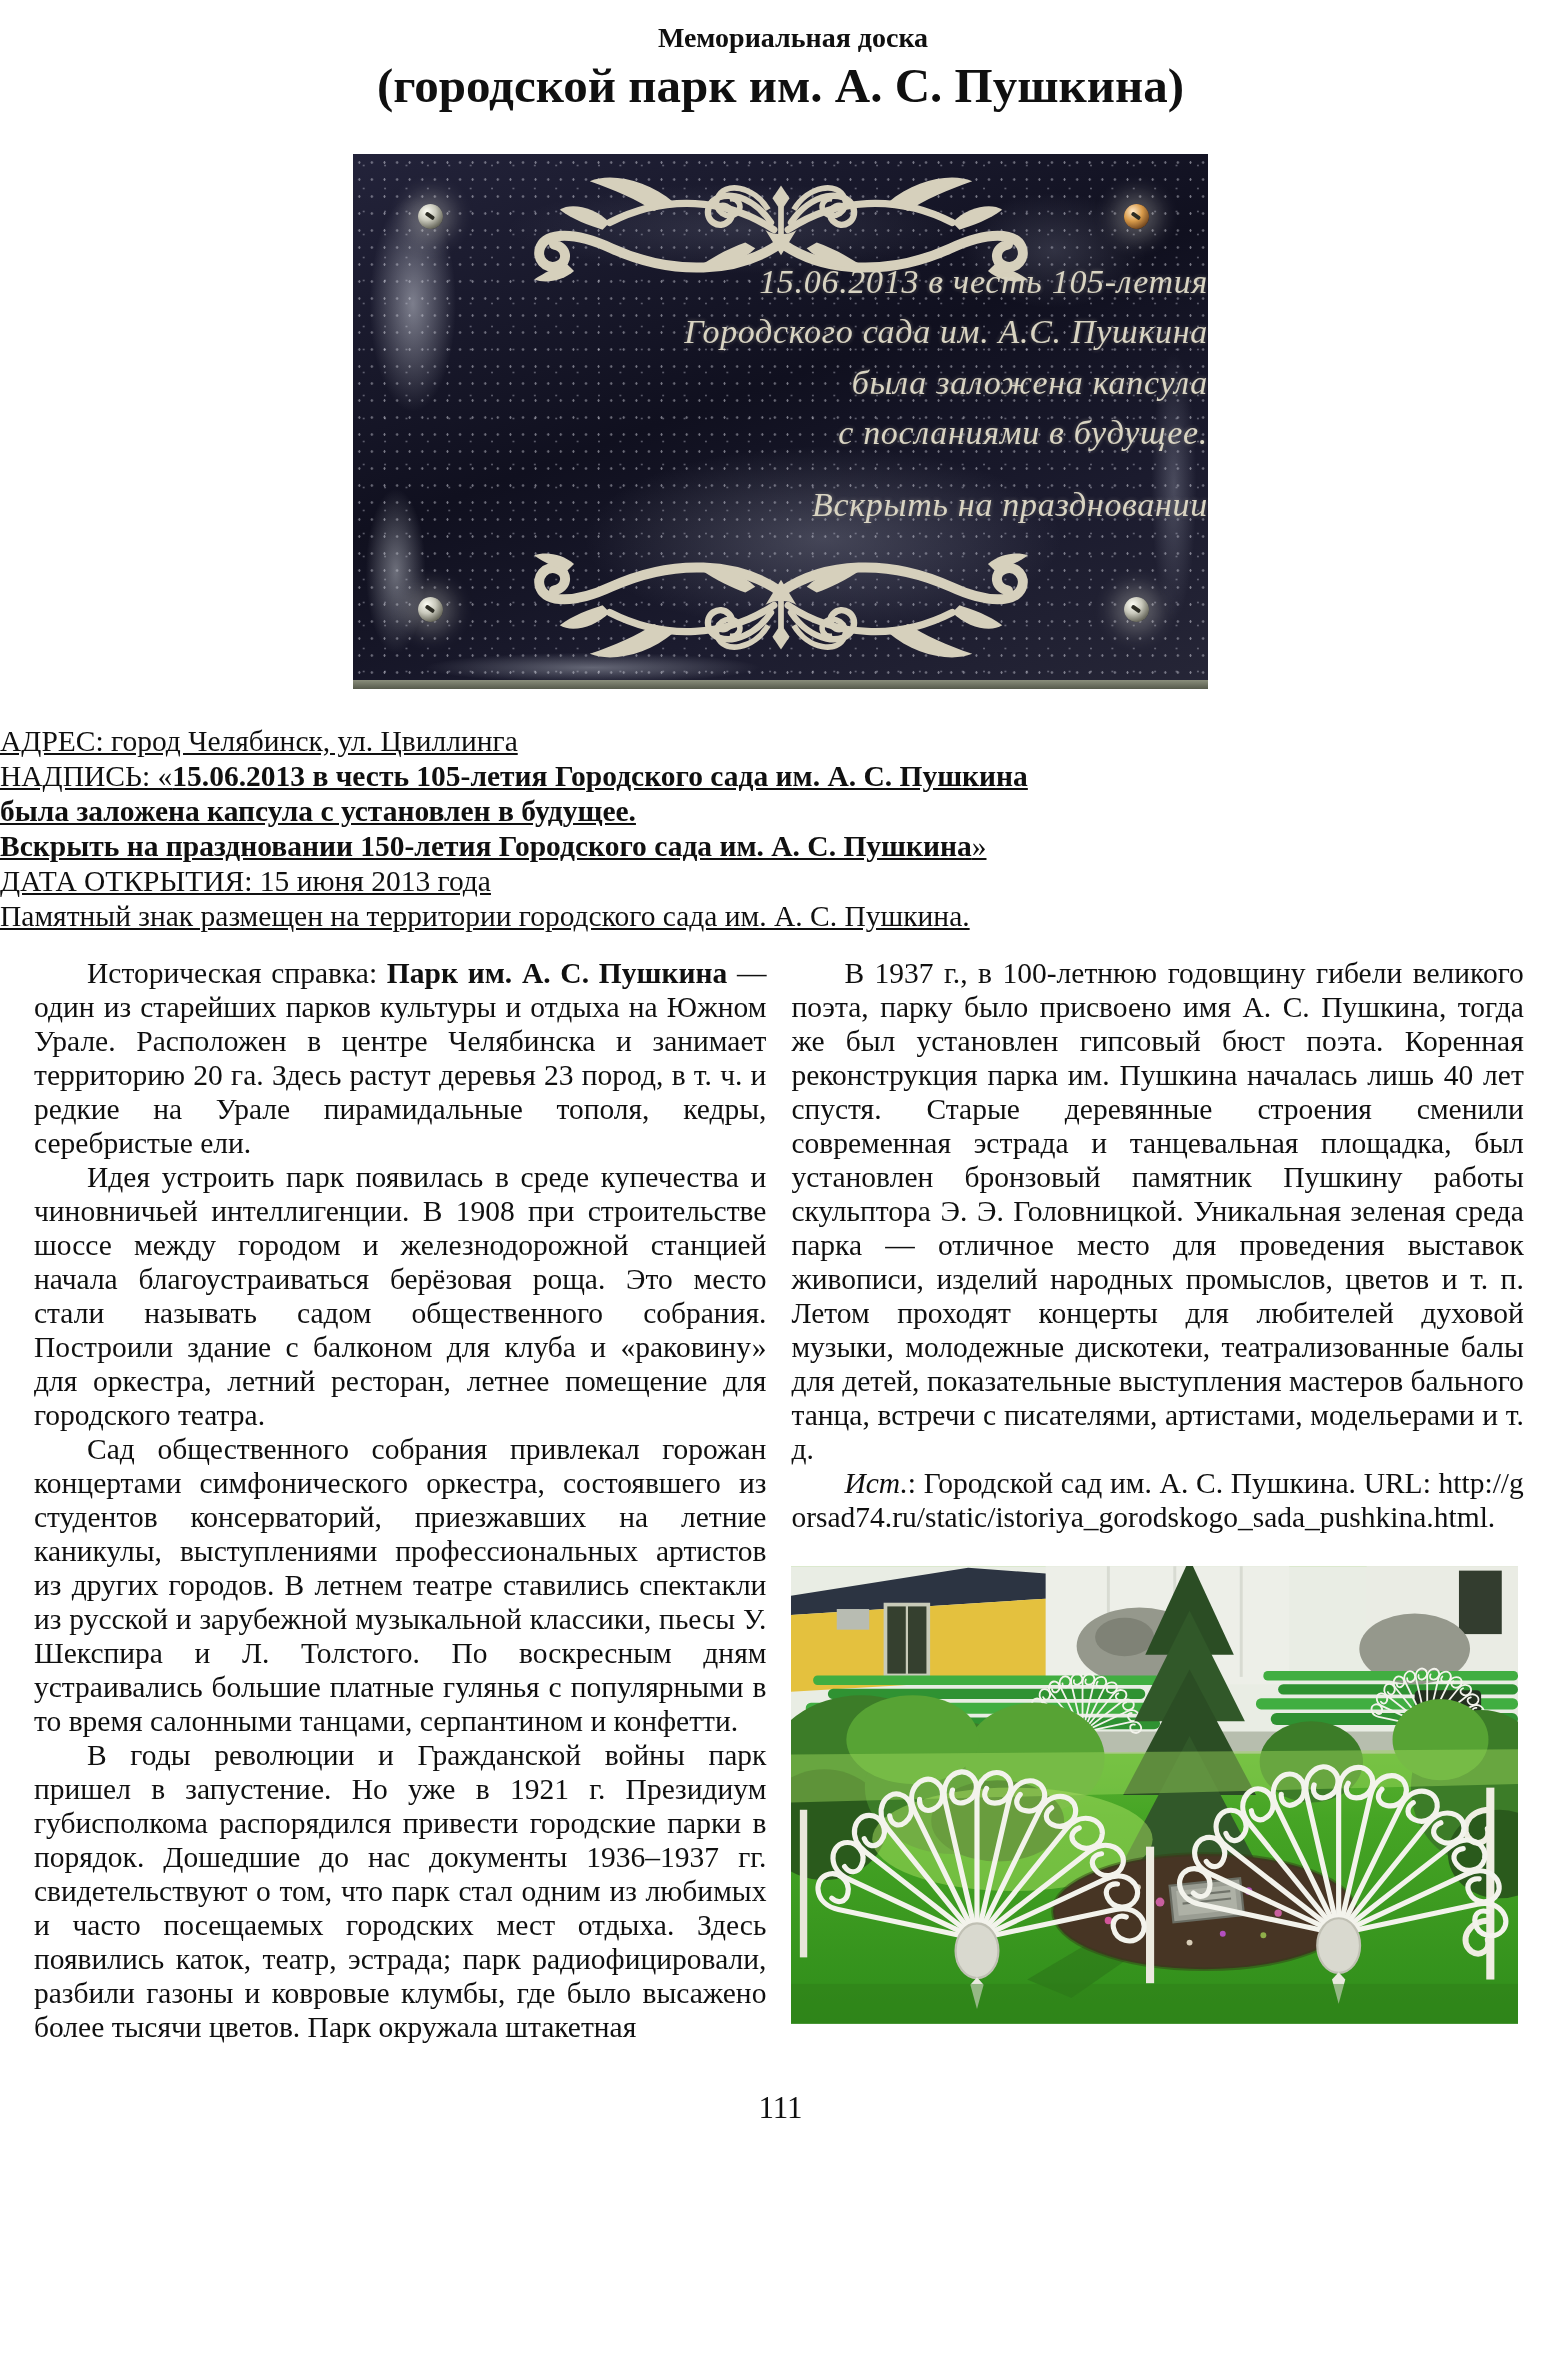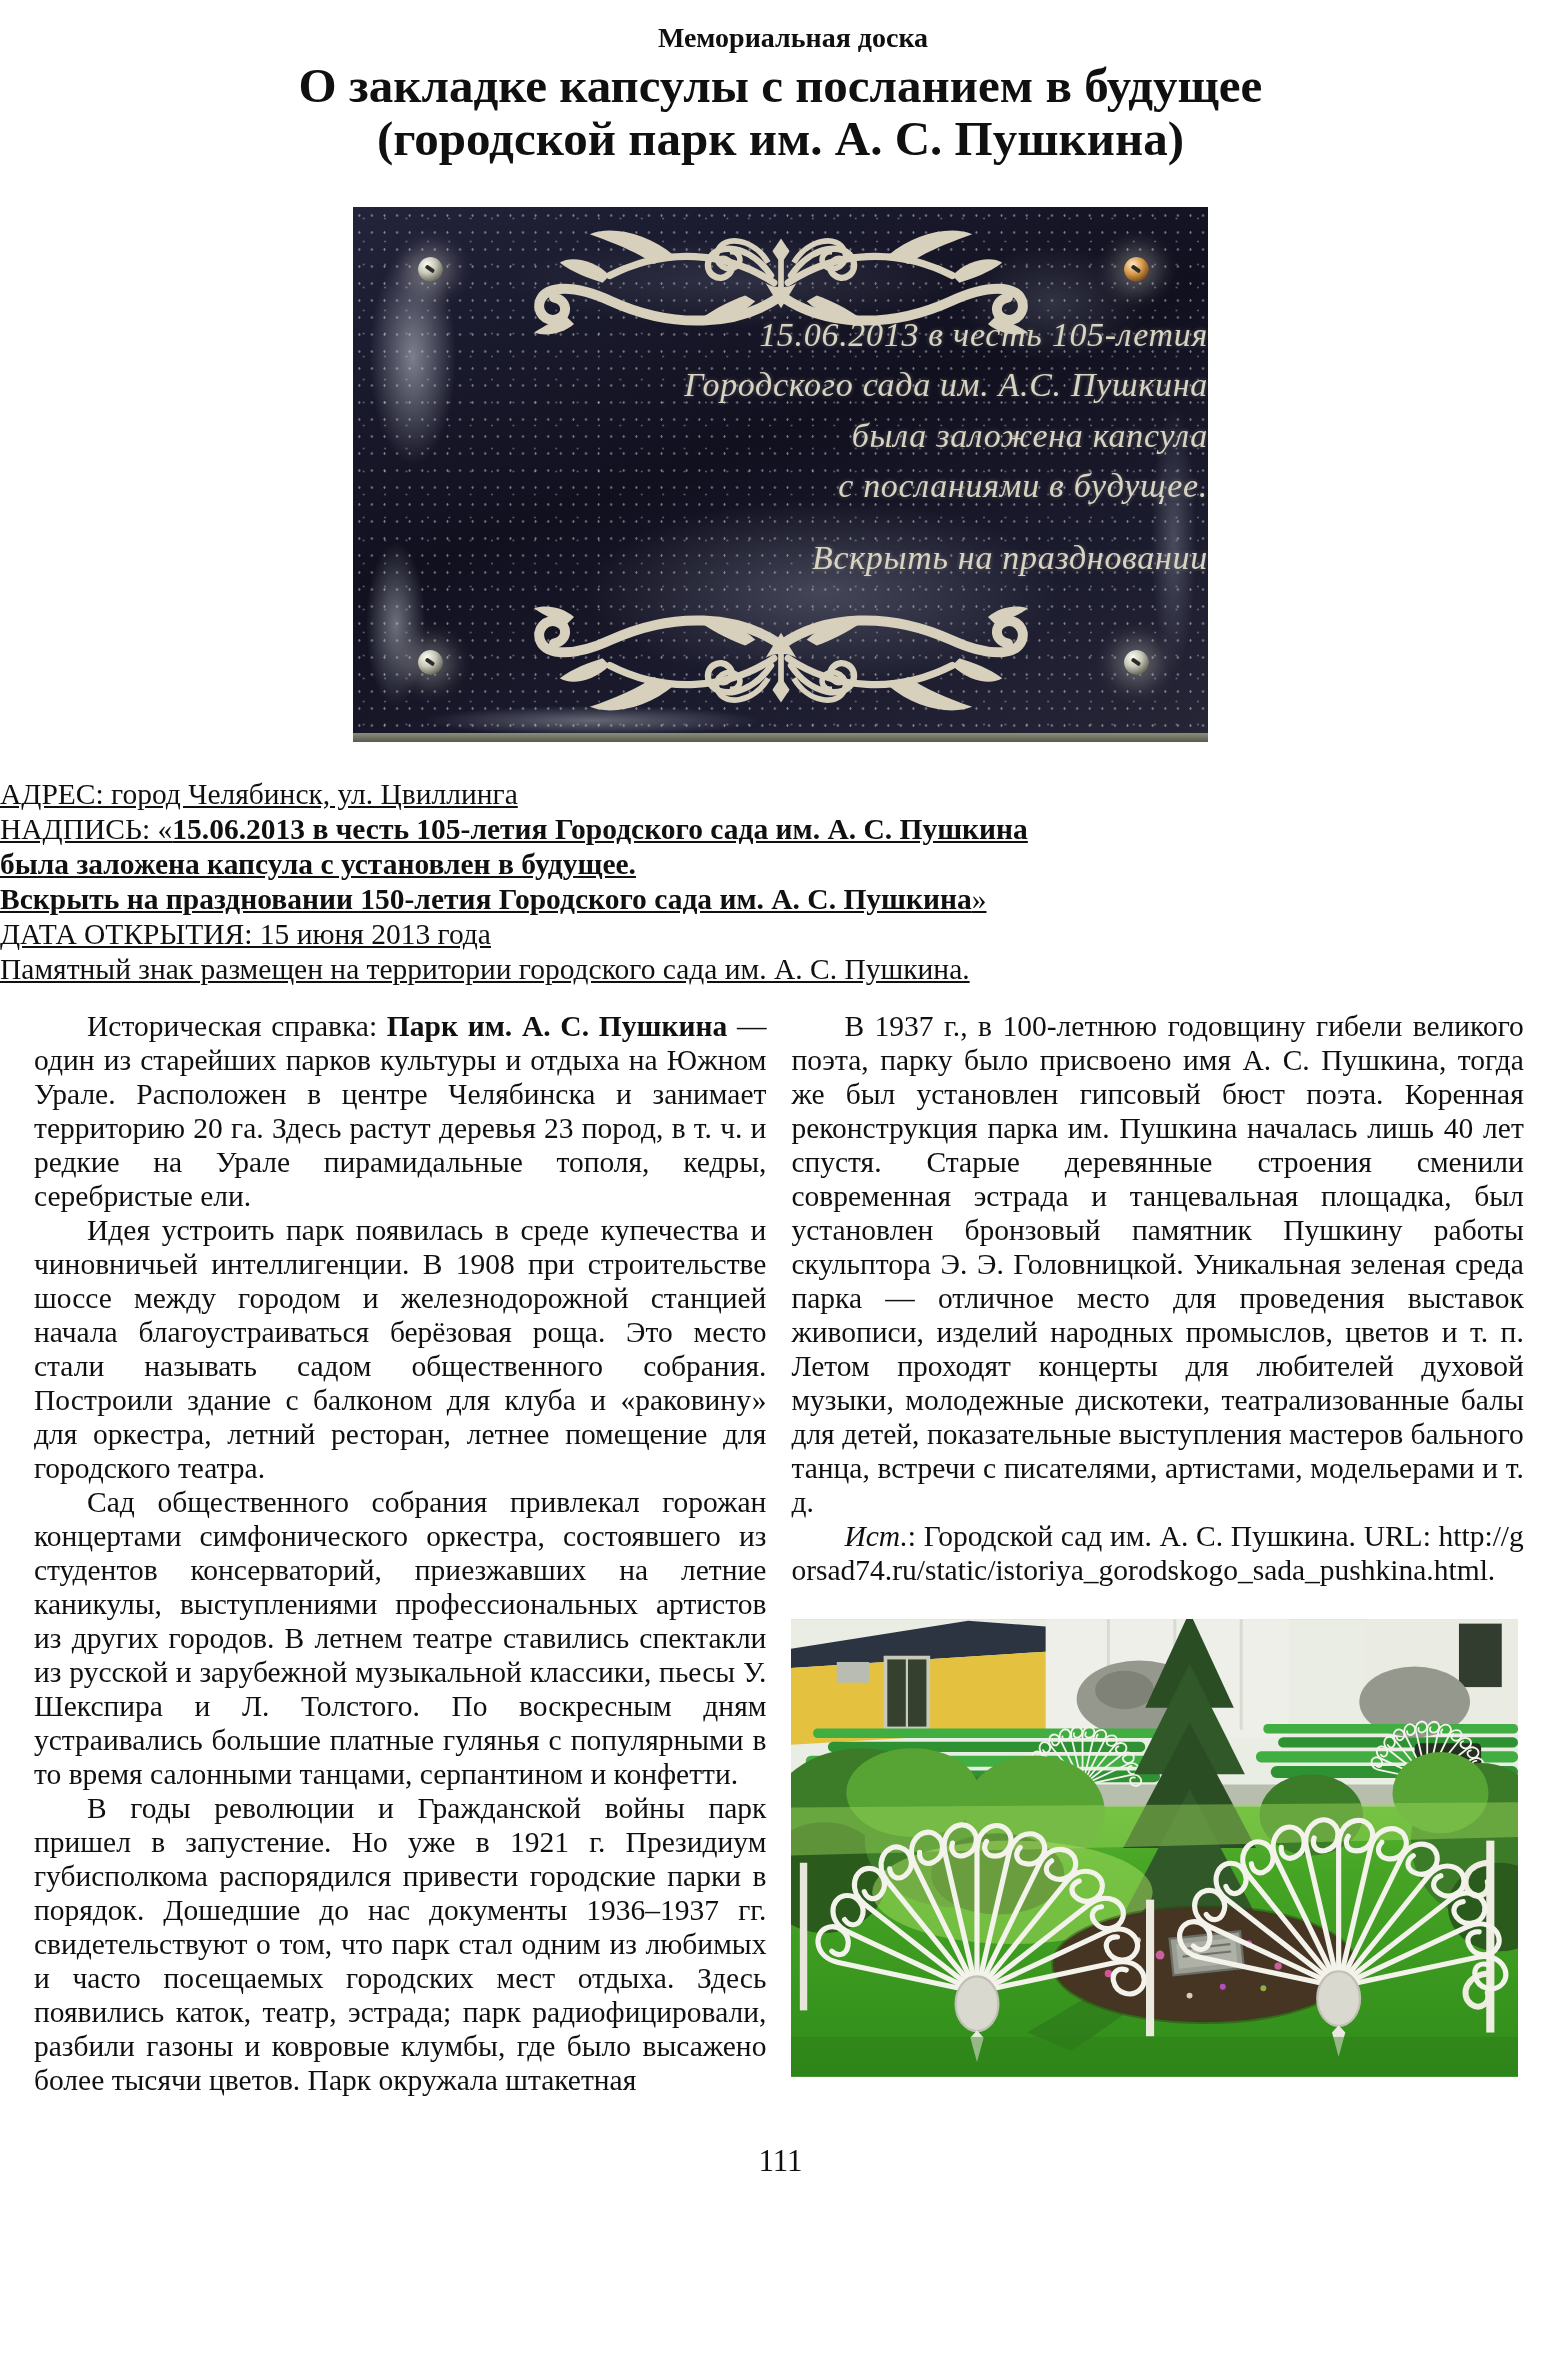--- a/index.html
+++ b/index.html
@@ -101,21 +101,20 @@
           <use href="#fanspoke" transform="rotate(78)"></use>
       </g>
       <ellipse cx="0" cy="16" rx="29" ry="37" fill="#d9d9cf" stroke="#c0c0b4" stroke-width="3"></ellipse>
       <path d="M0,52 L-9,62 L0,95 L9,62 Z" fill="#e9e9df"></path>
     </g>
   </defs>
 </svg>
 
 <div class="category">Мемориальная доска</div>
 <div class="title">
-  <div>О закладке капсулы с посланием в будущее</div>
   <div>(городской парк им. А. С. Пушкина)</div>
 </div>
 
 <div class="plaque-wrap">
   <div class="plaque">
     <svg class="orn top" viewBox="0 0 820 220">
         <use href="#ornfull"></use>
       </svg>
     <svg class="orn bottom" viewBox="0 0 820 220">
         <use href="#ornfull"></use>

